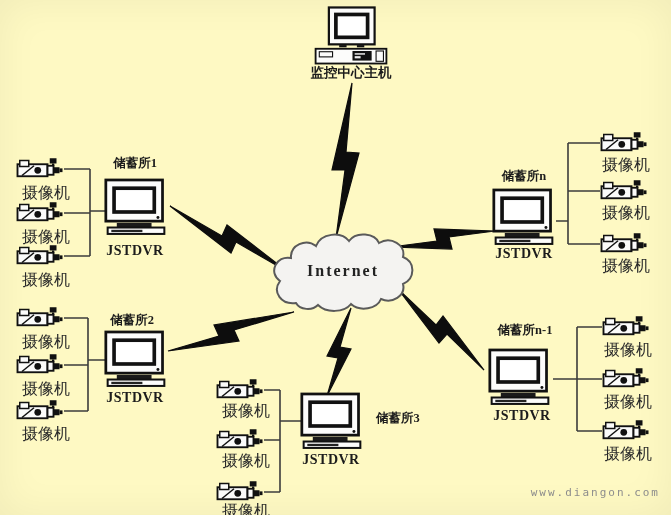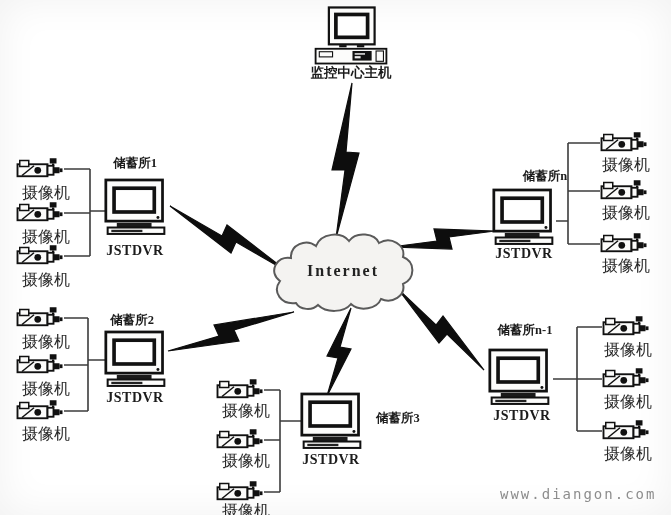--- a/index.html
+++ b/index.html
@@ -1,28 +1,28 @@
 <!DOCTYPE html>
 <html><head>
 <meta charset="utf-8">
 <style>
   html,body{margin:0;padding:0;}
   body{background:#dcdcda;font-family:"Liberation Sans",sans-serif;}
-  .stage{position:relative;width:671px;height:515px;background:#ffffff;overflow:hidden;
+  .stage{position:relative;width:671px;height:515px;background:#fef9c3;overflow:hidden;
          box-shadow:inset 0 0 40px rgba(0,0,0,0.06);}
   .stage svg{position:absolute;left:0;top:0;}
   .lbl{position:absolute;color:#1c1c1c;text-align:center;white-space:nowrap;
        font-family:"Liberation Serif",serif;line-height:1.1;}
   .site-name{font-size:12.5px;font-weight:bold;}
   .cam-lbl{font-size:16px;color:#2a2a2a;}
   .dvr-lbl{font-size:14px;font-weight:bold;letter-spacing:.5px;}
   .host-lbl{font-size:13.5px;font-weight:bold;}
   .internet-lbl{font-size:16px;font-weight:bold;letter-spacing:2px;color:#222;}
-  .watermark{font-size:14px;font-family:"DejaVu Sans Mono",monospace;color:#8d8d8d;
-             letter-spacing:2px;text-align:left;font-weight:normal;}
+  .watermark{font-size:11px;font-family:"DejaVu Sans Mono",monospace;color:#8d8d8d;
+             letter-spacing:2px;text-align:right;font-weight:normal;}
   .wire{stroke:#3c3c3c;stroke-width:1.6;fill:none;}
   .bolt{fill:#0d0d0d;stroke:#0d0d0d;stroke-width:1.2;stroke-linejoin:miter;}
   .cloud{fill:#f4f3f1;stroke:#5a5a5a;stroke-width:2;}
 </style>
 </head>
 <body>
 
 <div class="stage">
 
   <svg width="671" height="515" viewBox="0 0 671 515">
@@ -125,21 +125,21 @@
   <div class="lbl cam-lbl" style="left:18px;top:333px;width:56px;">摄像机</div>
   <div class="lbl cam-lbl" style="left:18px;top:380px;width:56px;">摄像机</div>
   <div class="lbl cam-lbl" style="left:18px;top:425px;width:56px;">摄像机</div>
 
   <div class="lbl site-name" style="left:376px;top:412px;width:60px;text-align:left;">储蓄所3</div>
   <div class="lbl dvr-lbl" style="left:299px;top:452px;width:64px;">JSTDVR</div>
   <div class="lbl cam-lbl" style="left:218px;top:402px;width:56px;">摄像机</div>
   <div class="lbl cam-lbl" style="left:218px;top:452px;width:56px;">摄像机</div>
   <div class="lbl cam-lbl" style="left:218px;top:502px;width:56px;">摄像机</div>
 
-  <div class="lbl site-name" style="left:513px;top:170px;width:64px;">储蓄所n</div>
+  <div class="lbl site-name" style="left:492px;top:170px;width:64px;">储蓄所n</div>
   <div class="lbl dvr-lbl" style="left:492px;top:246px;width:64px;">JSTDVR</div>
   <div class="lbl cam-lbl" style="left:598px;top:156px;width:56px;">摄像机</div>
   <div class="lbl cam-lbl" style="left:598px;top:204px;width:56px;">摄像机</div>
   <div class="lbl cam-lbl" style="left:598px;top:257px;width:56px;">摄像机</div>
 
   <div class="lbl site-name" style="left:486px;top:324px;width:78px;">储蓄所n-1</div>
   <div class="lbl dvr-lbl" style="left:490px;top:408px;width:64px;">JSTDVR</div>
   <div class="lbl cam-lbl" style="left:600px;top:341px;width:56px;">摄像机</div>
   <div class="lbl cam-lbl" style="left:600px;top:393px;width:56px;">摄像机</div>
   <div class="lbl cam-lbl" style="left:600px;top:445px;width:56px;">摄像机</div>

